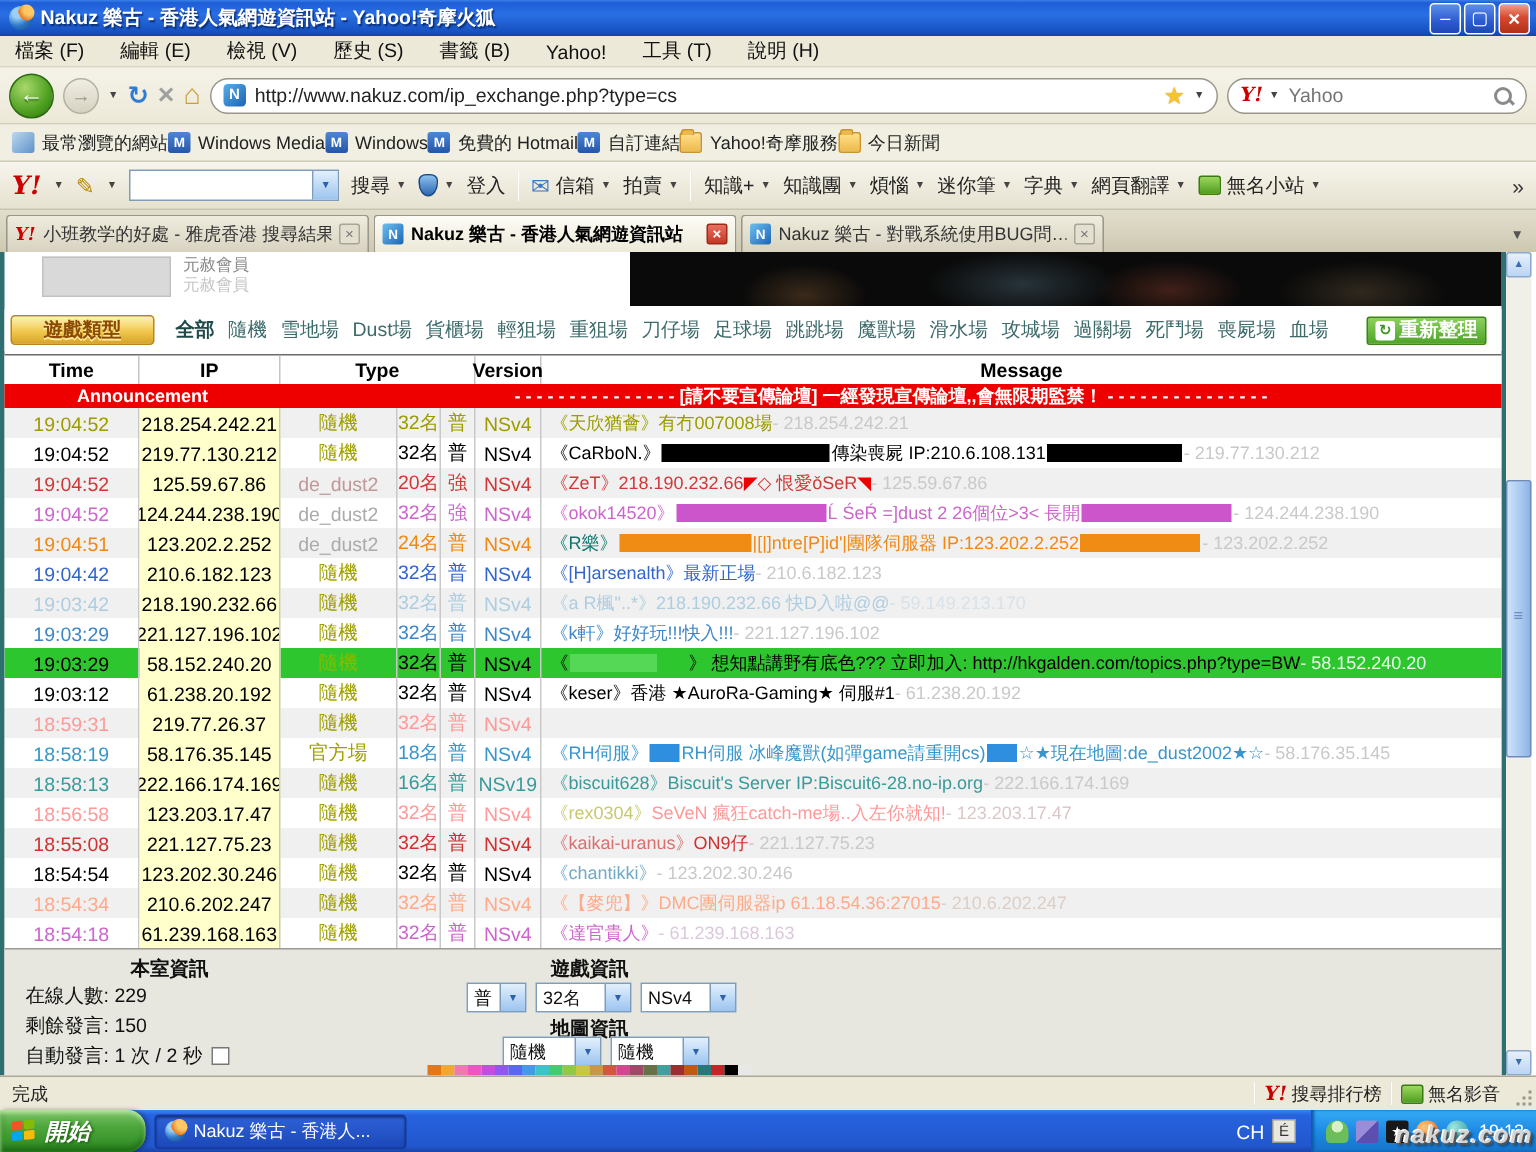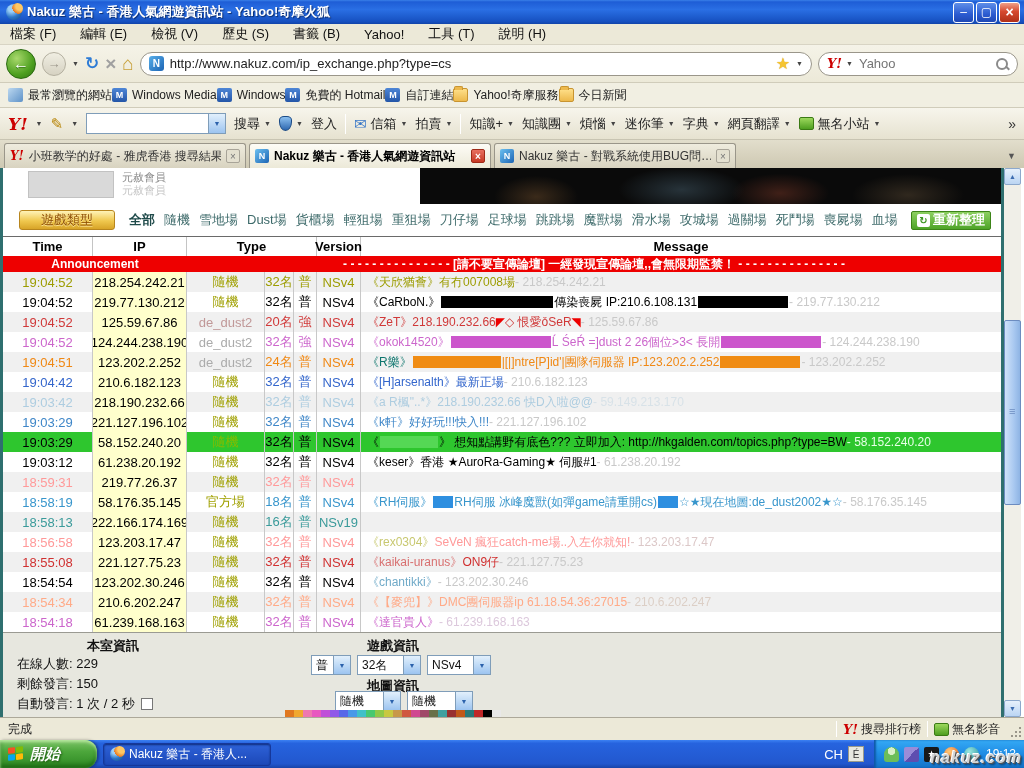--- a/index.html
+++ b/index.html
@@ -107,23 +107,23 @@
   .member-note{position:absolute;left:122px;top:3px;font-size:11px;color:#8A8A8A;line-height:13px;}
   .member-note .dim{color:#C6C6C6;}
   .banner{position:absolute;left:420px;top:0;width:581px;height:36px;background:#0A0A0A;overflow:hidden;}
   .banner::before{content:"";position:absolute;inset:0;
     background:radial-gradient(ellipse 60px 30px at 20% 80%,#3A2A1A,transparent 70%),
                radial-gradient(ellipse 90px 32px at 45% 60%,#27333A,transparent 70%),
                radial-gradient(ellipse 70px 28px at 62% 70%,#402018,transparent 70%),
                radial-gradient(ellipse 80px 30px at 84% 75%,#30281E,transparent 70%);}
   
   .gnav{position:absolute;left:3px;top:38px;width:998px;height:28px;background:#fff;display:flex;align-items:center;}
-  .gbadge{margin-left:16px;width:96px;height:20px;border-radius:3px;
+  .gbadge{margin-left:4px;width:96px;height:20px;border-radius:3px;
     background:linear-gradient(180deg,#FFF3B8,#F0C84E 55%,#D8A428);border:1px solid #B8861E;
-    color:#8A4A00;font-weight:normal;font-size:13px;display:flex;align-items:center;justify-content:center;
+    color:#8A4A00;font-weight:bold;font-size:13px;display:flex;align-items:center;justify-content:center;
     text-shadow:0 1px 0 #FFE9A0;flex:0 0 auto;}
   .glinks{display:flex;gap:9px;margin-left:14px;font-size:13px;color:#3D6A6A;white-space:nowrap;}
   .glink.first{font-weight:bold;color:#1F4A4A;}
   .grefresh{margin-left:auto;margin-right:10px;height:19px;display:flex;align-items:center;gap:3px;
     background:linear-gradient(180deg,#8CD060,#4EA428);border:1px solid #3C8418;border-radius:2px;
     color:#fff;font-size:13px;font-weight:bold;padding:0 5px;}
   .grefresh .ric{width:13px;height:13px;background:#fff;border-radius:2px;color:#3C9420;
     font-size:10px;display:flex;align-items:center;justify-content:center;}
 
   
@@ -527,21 +527,21 @@
         <div class="trow" style="background: rgb(46, 198, 46);">
           <div class="c-time" style="color: rgb(0, 0, 0);">19:03:29</div>
           <div class="c-ip">58.152.240.20</div>
           <div class="c-type" style="color: rgb(133, 188, 0);">隨機</div>
           <div style="color: rgb(0, 0, 0);">32名</div>
           <div style="color: rgb(0, 0, 0);">普</div>
           <div style="color: rgb(0, 0, 0);">NSv4</div>
           <div class="c-msg">
             <span style="color: rgb(0, 0, 0);">《 </span>
             <span class="bar" style="width: 58px; background: rgb(85, 216, 85);"></span>
-            <span style="color: rgb(0, 0, 0);"> 》 想知點講野有底色??? 立即加入: http://hkgalden.com/topics.php?type=BW</span>
+            <span style="color: rgb(0, 0, 0); margin-left: 20px;"> 》 想知點講野有底色??? 立即加入: http://hkgalden.com/topics.php?type=BW</span>
             <span style="color: rgb(230, 255, 230);"> - 58.152.240.20</span>
           </div>
         </div>
         <div class="trow">
           <div class="c-time" style="color: rgb(0, 0, 0);">19:03:12</div>
           <div class="c-ip">61.238.20.192</div>
           <div class="c-type" style="color: rgb(160, 160, 0);">隨機</div>
           <div style="color: rgb(0, 0, 0);">32名</div>
           <div style="color: rgb(0, 0, 0);">普</div>
           <div style="color: rgb(0, 0, 0);">NSv4</div>
@@ -574,20 +574,24 @@
             <span style="color: rgb(201, 201, 201);"> - 58.176.35.145</span>
           </div>
         </div>
         <div class="trow">
           <div class="c-time" style="color: rgb(58, 154, 154);">18:58:13</div>
           <div class="c-ip">222.166.174.169</div>
           <div class="c-type" style="color: rgb(160, 160, 0);">隨機</div>
           <div style="color: rgb(58, 154, 154);">16名</div>
           <div style="color: rgb(58, 154, 154);">普</div>
           <div style="color: rgb(58, 154, 154);">NSv19</div>
+          <div class="c-msg">
+            <span style="color: rgb(58, 154, 154);">《biscuit628》Biscuit's Server IP:Biscuit6-28.no-ip.org</span>
+            <span style="color: rgb(201, 201, 201);"> - 222.166.174.169</span>
+          </div>
         </div>
         <div class="trow">
           <div class="c-time" style="color: rgb(255, 153, 153);">18:56:58</div>
           <div class="c-ip">123.203.17.47</div>
           <div class="c-type" style="color: rgb(160, 160, 0);">隨機</div>
           <div style="color: rgb(255, 153, 153);">32名</div>
           <div style="color: rgb(255, 153, 153);">普</div>
           <div style="color: rgb(255, 153, 153);">NSv4</div>
           <div class="c-msg">
             <span style="color: rgb(200, 200, 112);">《rex0304》</span>

